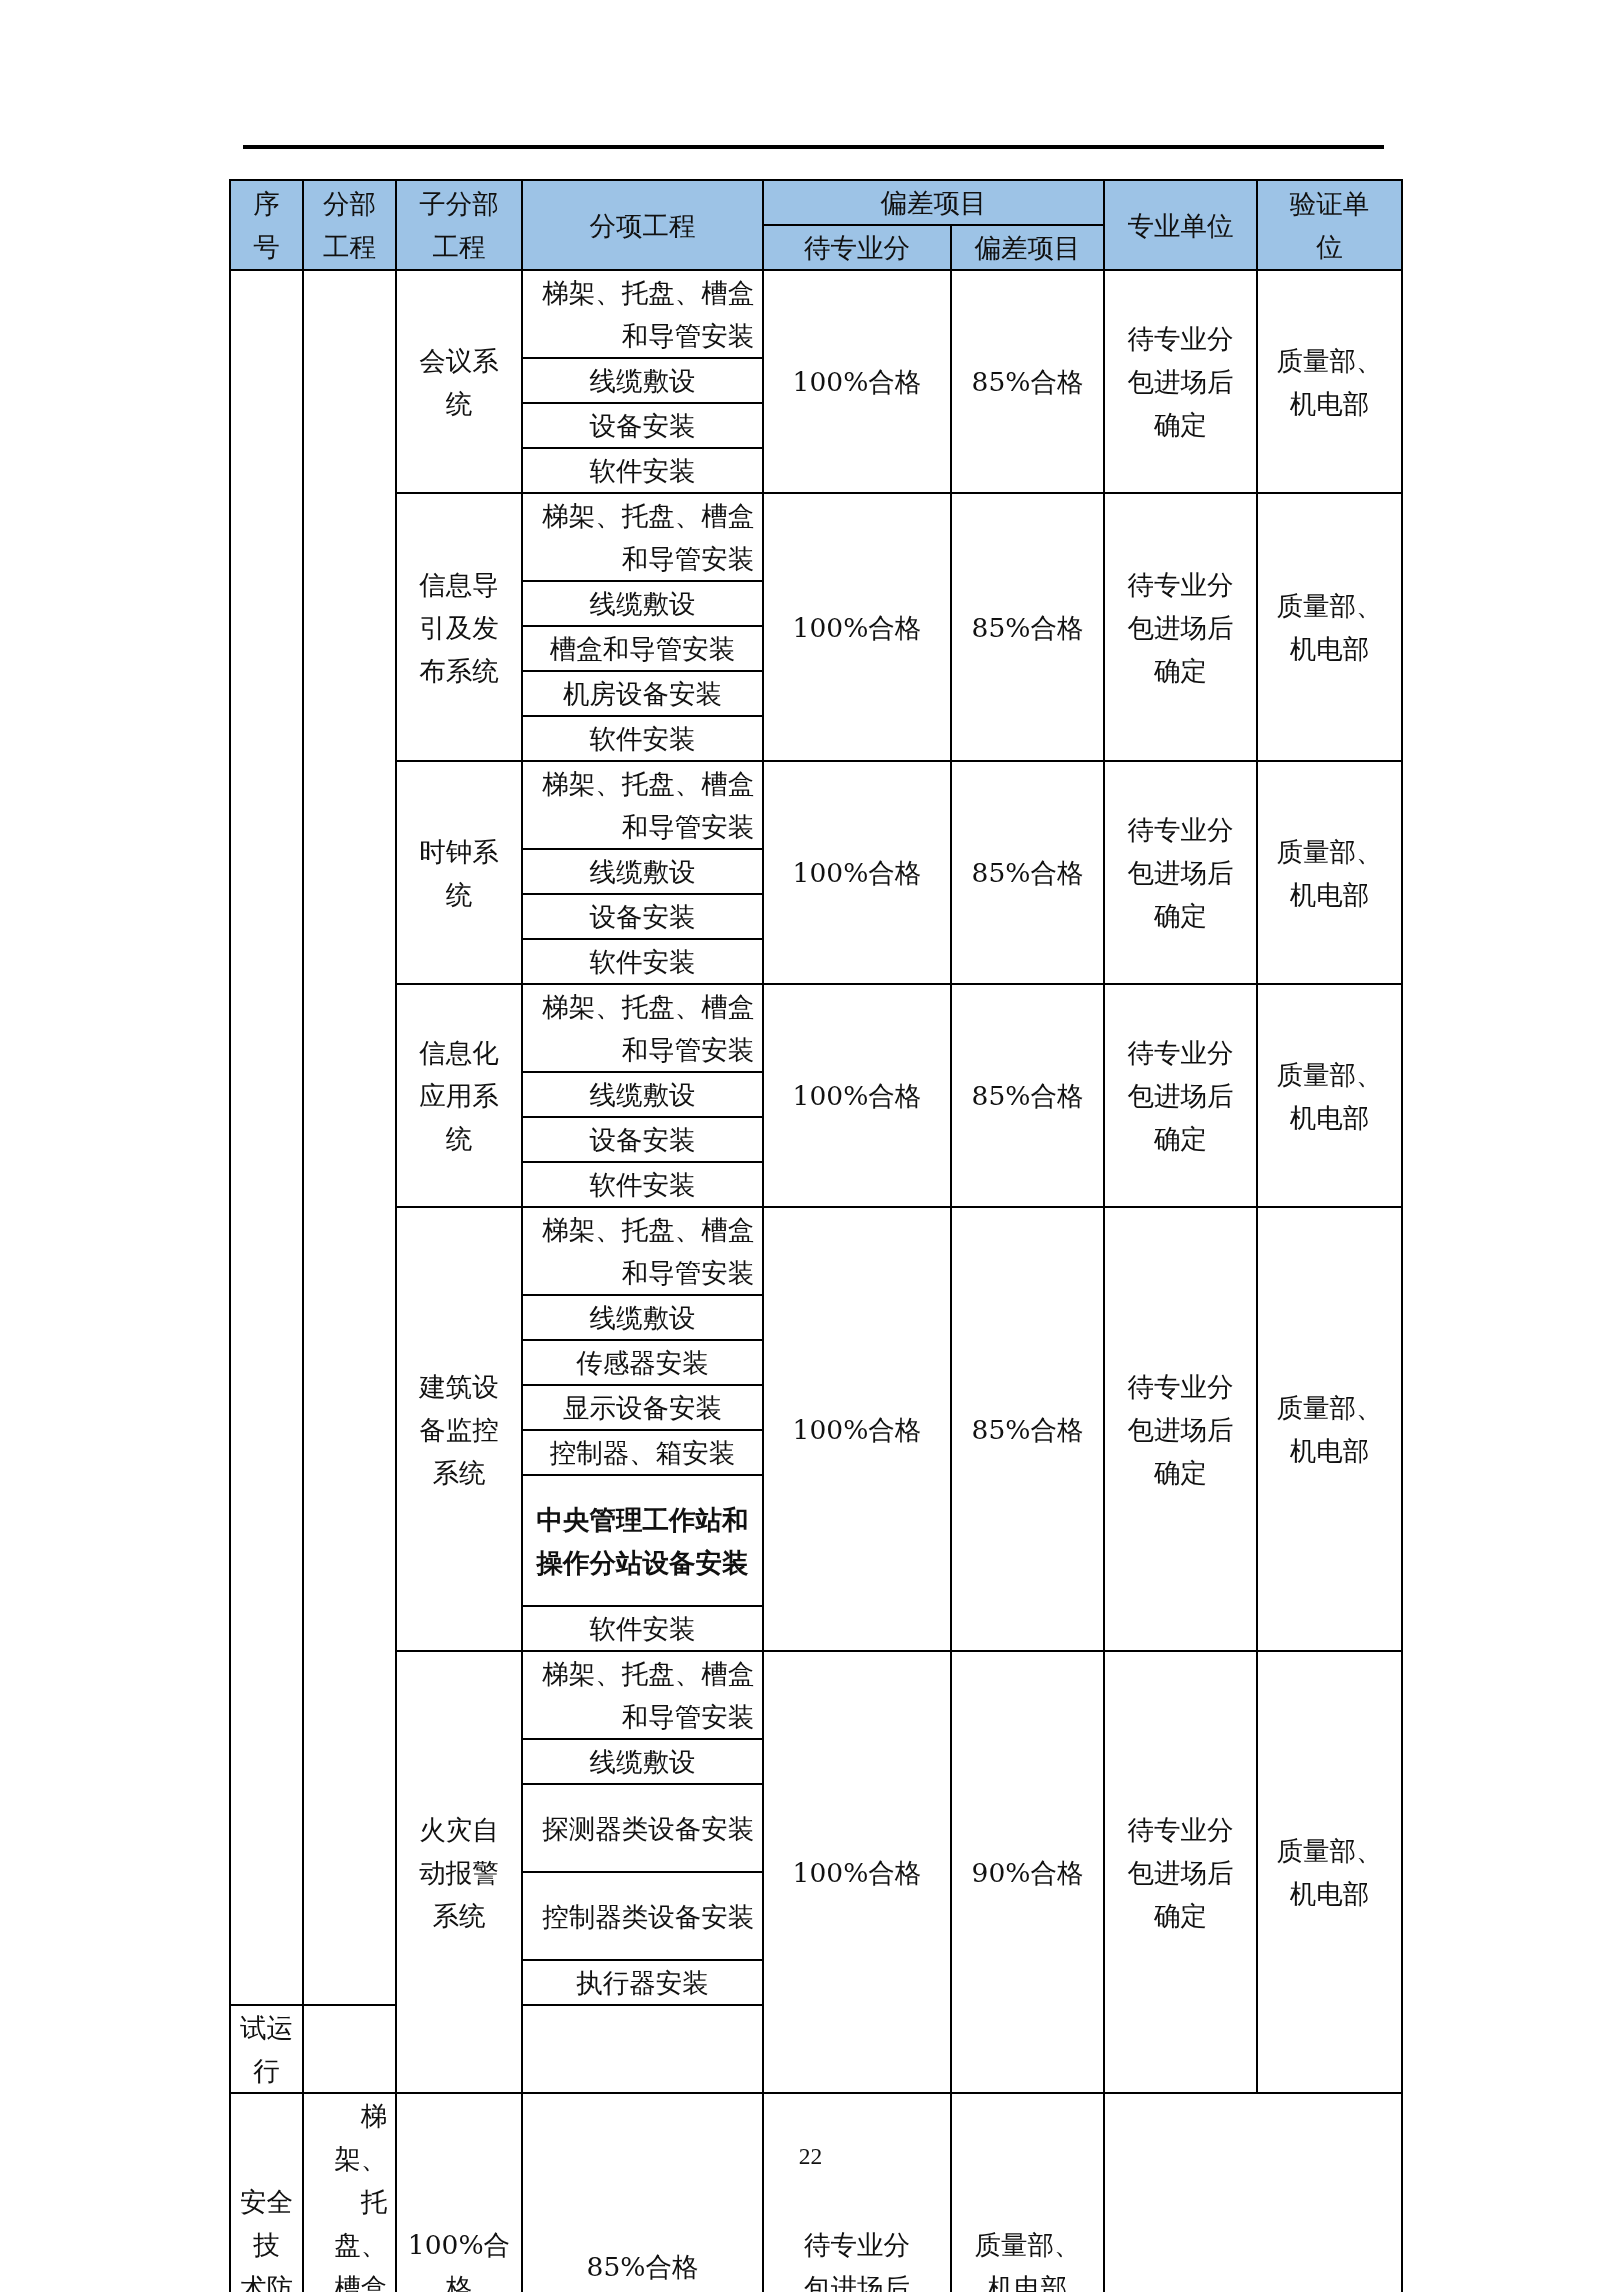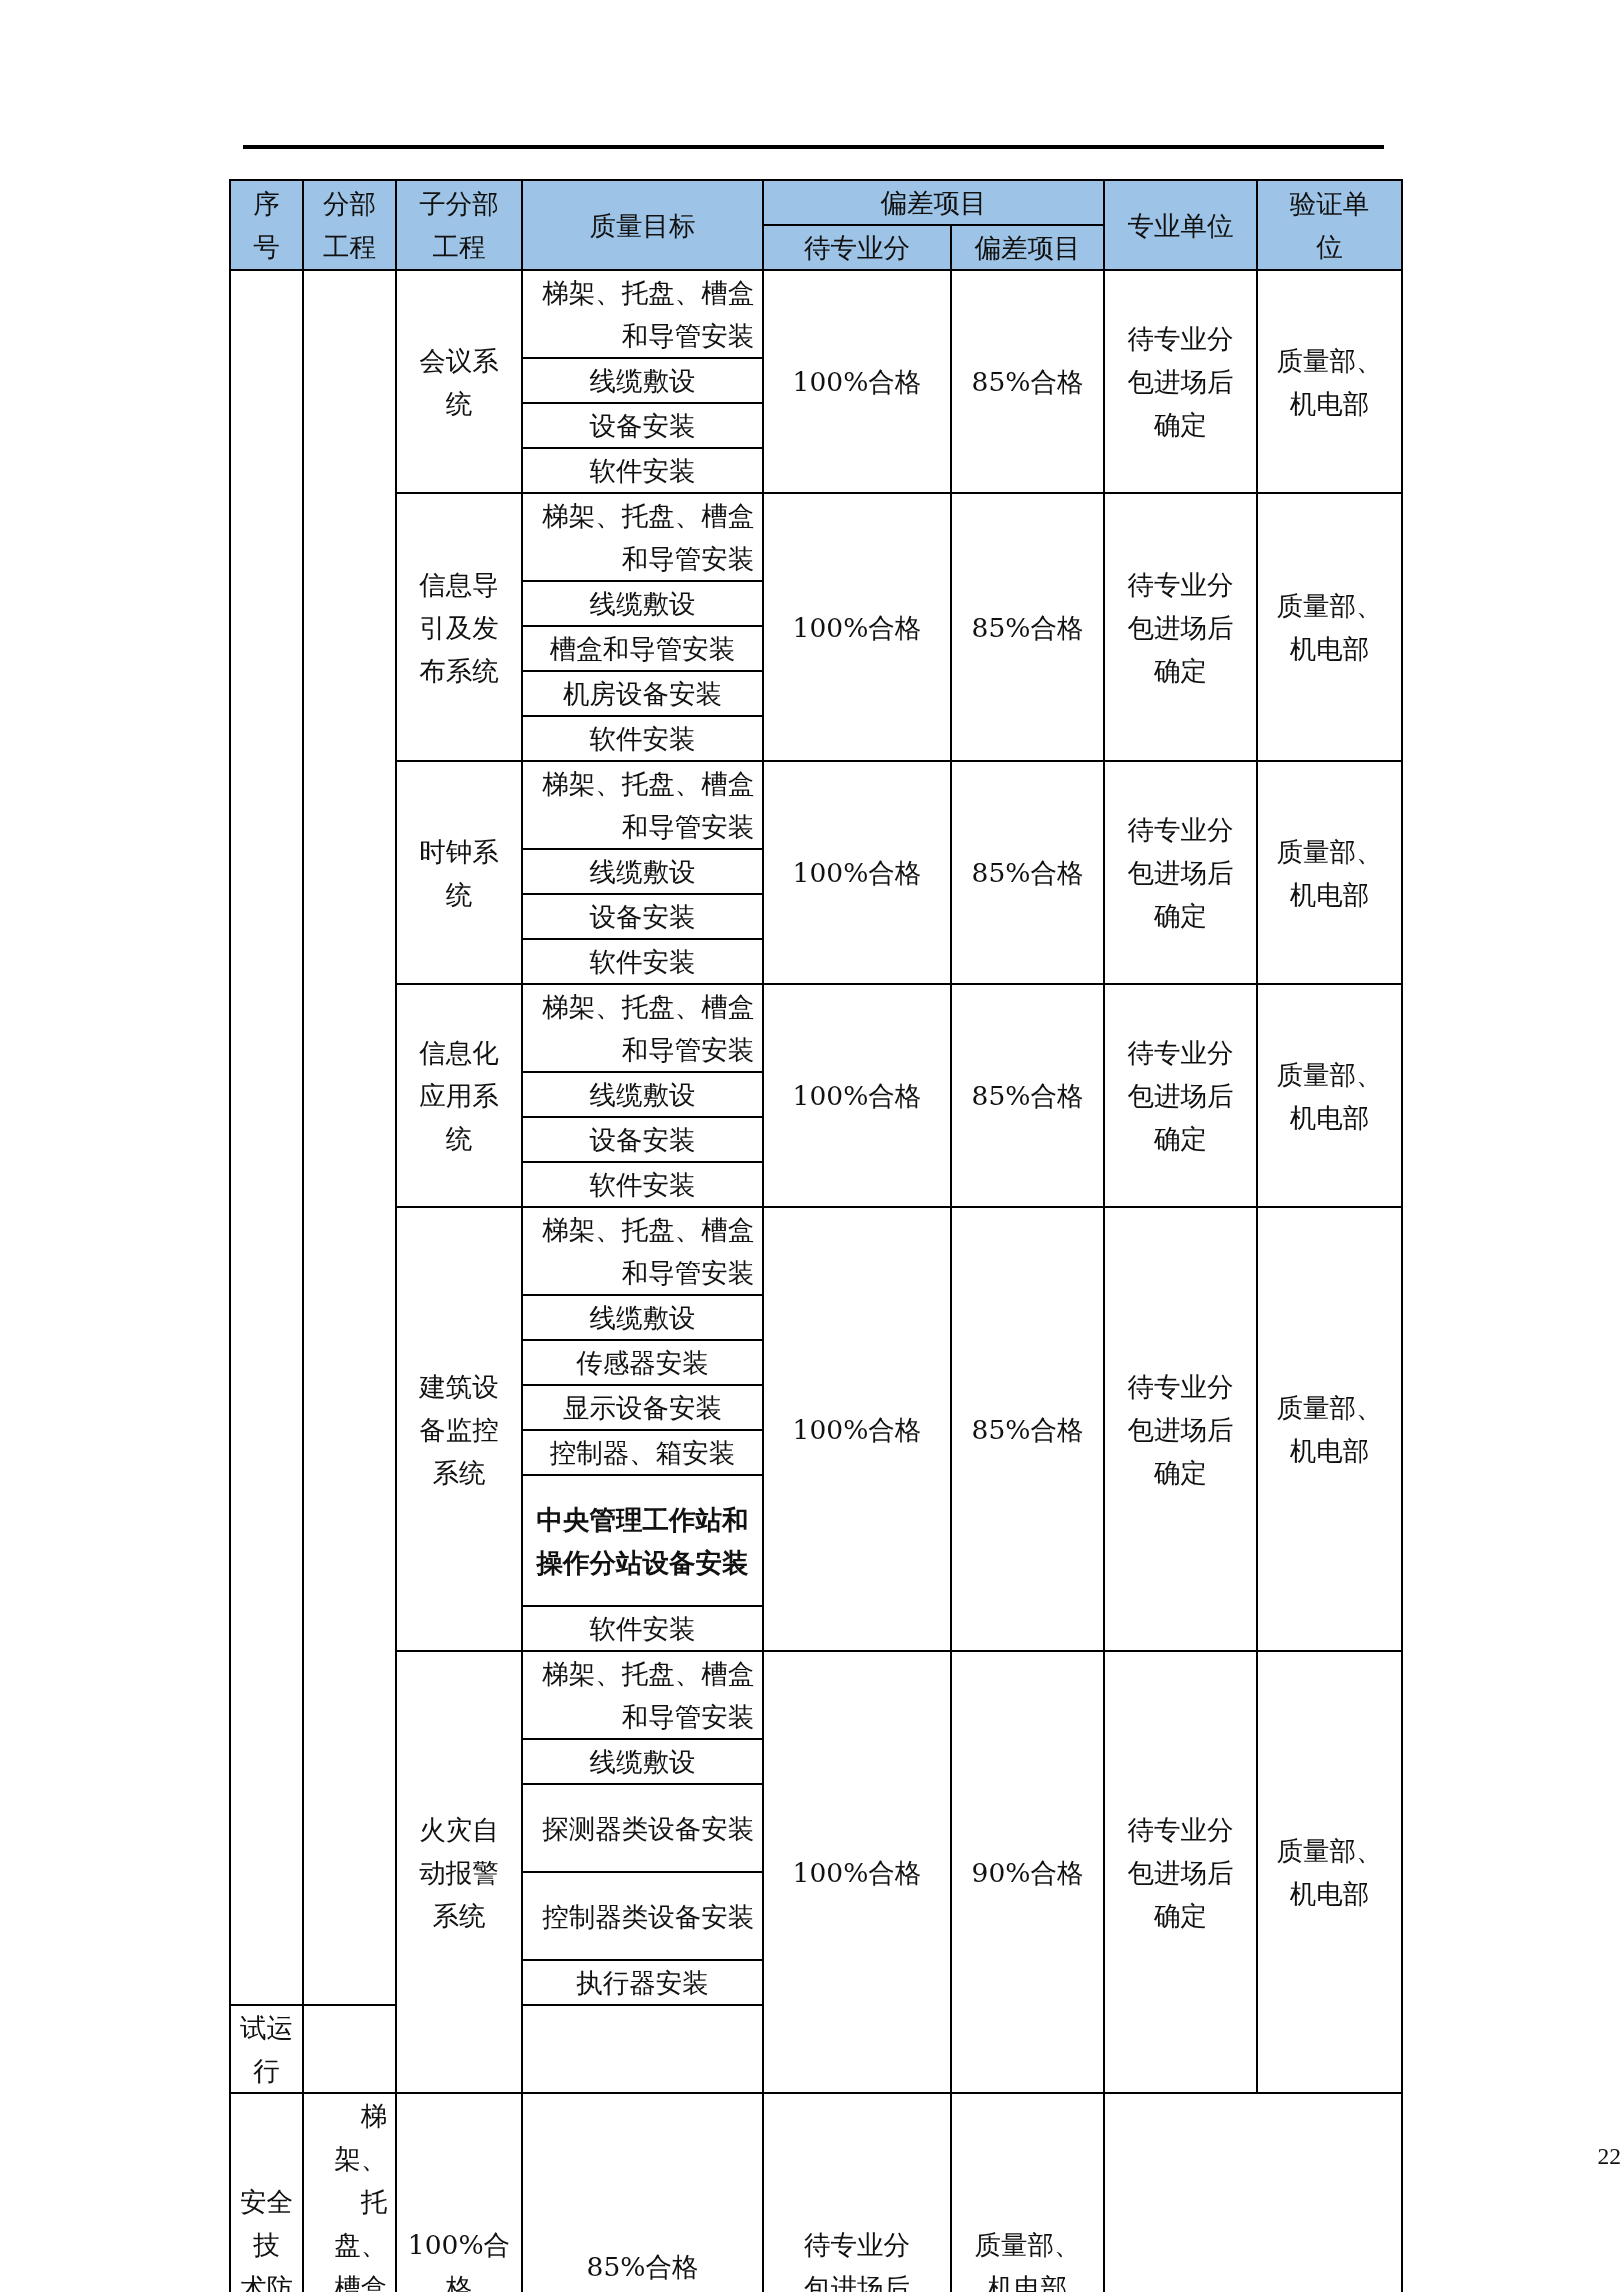--- a/index.html
+++ b/index.html
@@ -4,21 +4,21 @@
 <style>
   html, body { margin: 0; padding: 0; background: #ffffff; }
   body { width: 1621px; height: 2293px; position: relative; font-family: "DejaVu Serif", "Liberation Serif", serif; color: #111; }
   .top-rule { position: absolute; left: 243px; top: 145px; width: 1141px; height: 3.9px; background: #000; }
   table.qt { position: absolute; left: 229px; top: 179px; width: 1172px; border-collapse: collapse; table-layout: fixed; border: 2.9px double #000; }
   table.qt td, table.qt th { border: 2.9px solid #000; text-align: center; vertical-align: middle; font-weight: normal; font-size: 26.5px; line-height: 43px; padding: 0 7.8px; word-break: break-all; }
   table.qt th { background: #9dc3e6; line-height: 43px; }
   td.item { height: 43px; }
   td.item.two { height: 86px; text-align: right; }
   td.item.three { height: 129px; font-weight: bold; }
-  .page-num { position: absolute; left: 0; width: 1621px; top: 2143px; text-align: right; font-family: "Liberation Serif", serif; font-size: 23.5px; }
+  .page-num { position: absolute; left: 0; width: 1621px; top: 2143px; text-align: center; font-family: "Liberation Serif", serif; font-size: 23.5px; }
   .pre { white-space: pre-line; }
 </style>
 </head>
 <body>
 
 <div class="top-rule"></div>
 
 <table class="qt">
   <colgroup>
     <col style="width:73px">
@@ -31,21 +31,21 @@
       <col style="width:145px">
   </colgroup>
   <thead>
     <tr>
       <th rowspan="2" class="pre">序
 号</th>
       <th rowspan="2" class="pre">分部
 工程</th>
       <th rowspan="2" class="pre">子分部
 工程</th>
-      <th rowspan="2">质量目标</th>
+      <th rowspan="2">分项工程</th>
       <th colspan="2">偏差项目</th>
       <th rowspan="2">专业单位</th>
       <th rowspan="2" class="pre">验证单
 位</th>
     </tr>
     <tr>
       <th>待专业分</th>
       <th>偏差项目</th>
     </tr>
   </thead>

